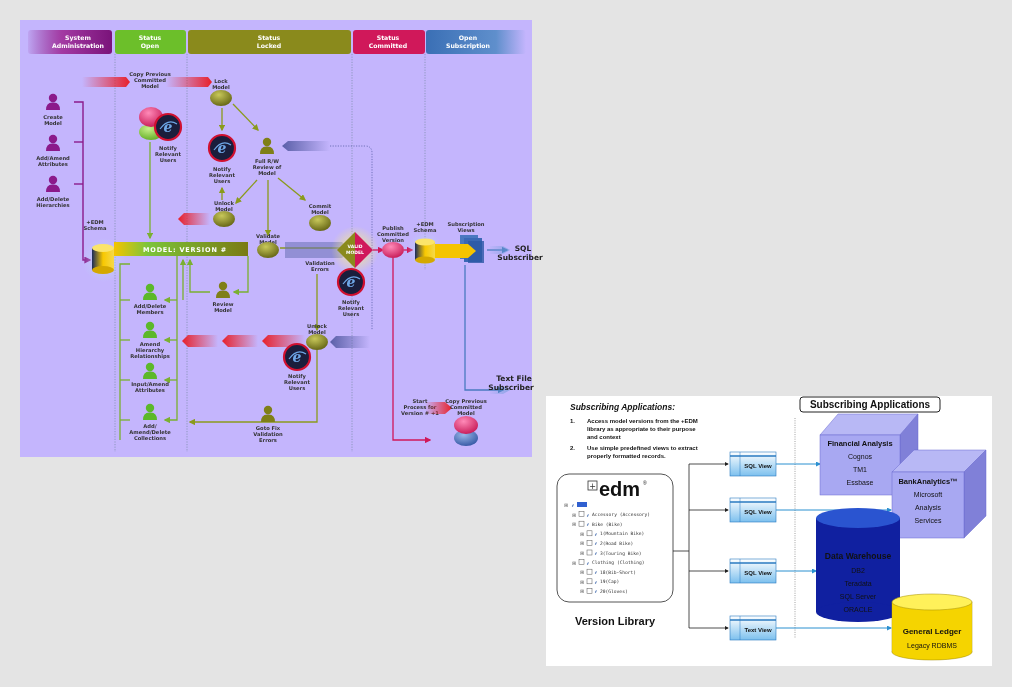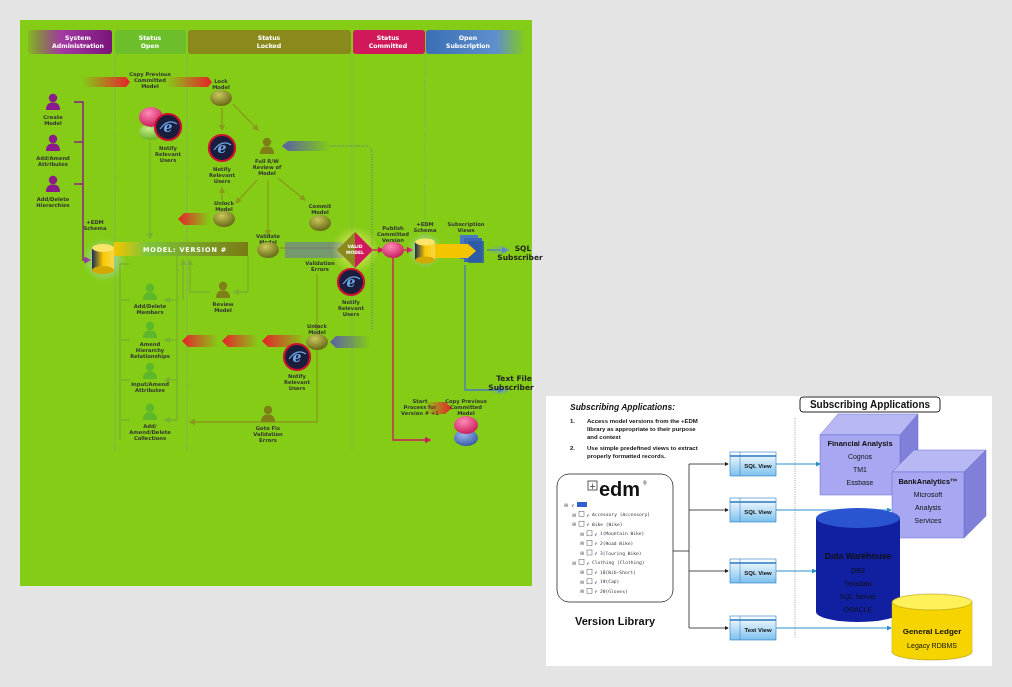--- a/index.html
+++ b/index.html
@@ -1,17 +1,17 @@
 <!DOCTYPE html>
 <html><head>
 <meta charset="utf-8">
 <style>
   * { box-sizing: border-box; margin: 0; padding: 0; }
   html, body { width: 1012px; height: 687px; overflow: hidden; background: #e4e4e4; font-family: "DejaVu Sans", sans-serif; }
-  .panel1 { position: absolute; left: 20px; top: 20px; width: 512px; height: 566px; background: #84cc16; }
+  .panel1 { position: absolute; left: 20px; top: 20px; width: 512px; height: 437px; background: #c4b5fd; }
   .panel2 { position: absolute; left: 546px; top: 396px; width: 446px; height: 270px; background: #ffffff; }
   svg { position: absolute; left: 0; top: 0; overflow: visible; }
   .lbl { font-family: "DejaVu Sans", sans-serif; font-size: 5.2px; font-weight: bold; fill: #333; text-anchor: middle; }
   .hdr { font-family: "DejaVu Sans", sans-serif; font-size: 6.2px; font-weight: bold; fill: #fff; text-anchor: middle; }
   .big { font-family: "DejaVu Sans", sans-serif; font-size: 7.5px; font-weight: bold; fill: #222; text-anchor: middle; }
   .p2t { font-family: "Liberation Sans", sans-serif; fill: #111; }
 </style>
 </head>
 <body>
 

